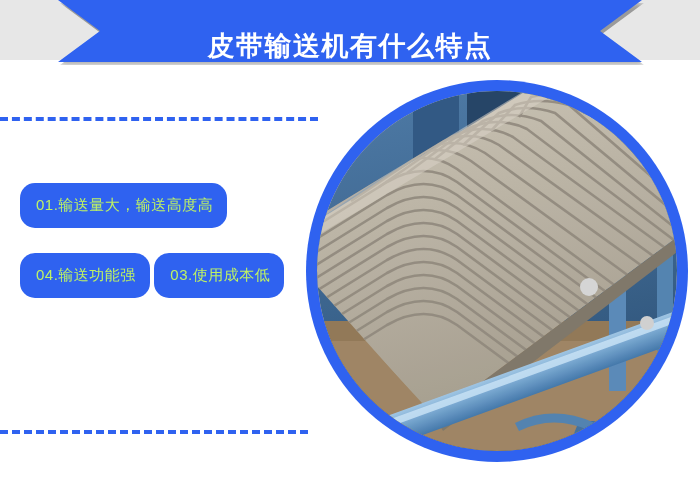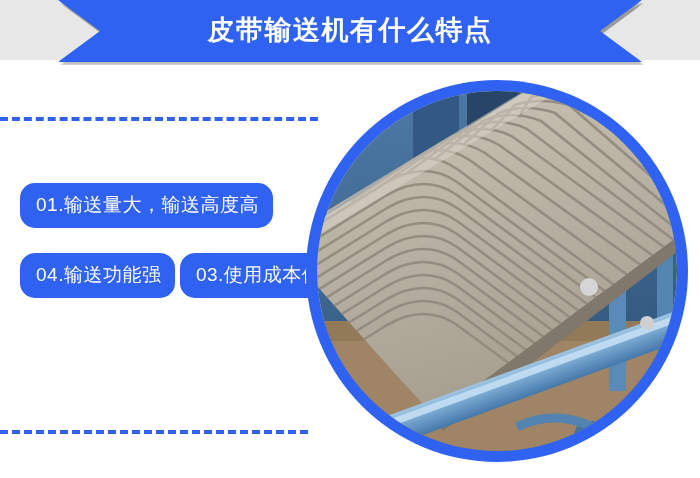--- a/index.html
+++ b/index.html
@@ -41,21 +41,21 @@
   .header-ribbon {
     position: absolute;
     left: 58px;
     top: 0;
     width: 584px;
     height: 62px;
     background: #2f62f0;
     -webkit-clip-path: polygon(0 0, 42px 50%, 0 100%, 100% 100%, calc(100% - 42px) 50%, 100% 0);
     clip-path: polygon(0 0, 42px 50%, 0 100%, 100% 100%, calc(100% - 42px) 50%, 100% 0);
     display: flex;
-    align-items: center;
+    align-items: flex-end;
     justify-content: center;
   }
   .header-title {
     color: #ffffff;
     font-size: 27px;
     font-weight: bold;
     letter-spacing: 1.5px;
     line-height: 1;
     white-space: nowrap;
     padding-bottom: 2px;
@@ -82,22 +82,22 @@
     border-radius: 15px;
     height: 45px;
     margin-bottom: 25px;
     display: inline-flex;
     align-items: center;
     padding: 0 14px 0 16px;
     box-sizing: border-box;
   }
   .feature-item:last-child { margin-bottom: 0; }
   .feature-label {
-    color: #ffffff;
-    font-size: 19px;
+    color: #bef264;
+    font-size: 15px;
     font-weight: normal;
     letter-spacing: 0.5px;
     line-height: 1;
     white-space: nowrap;
     padding-bottom: 2px;
   }
 
   
   .photo-circle {
     position: absolute;

